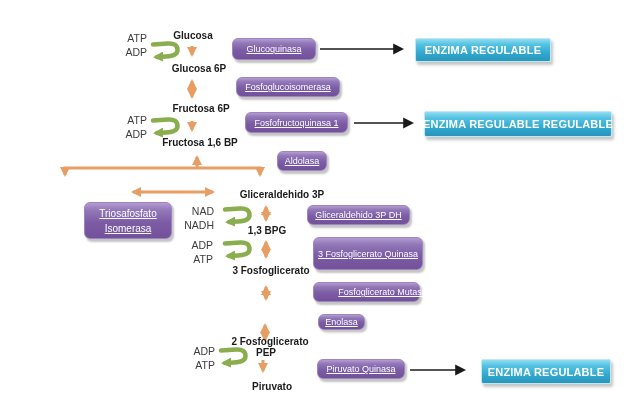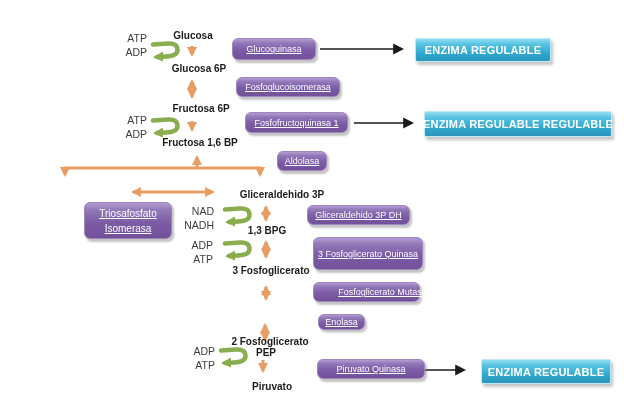--- a/index.html
+++ b/index.html
@@ -146,19 +146,19 @@
   <div class="ebox" style="left:245px; top:112px; width:103px; height:21px;">Fosfofructoquinasa 1</div>
   <div class="ebox" style="left:277px; top:151px; width:50px;  height:20px;">Aldolasa</div>
   <div class="ebox two-line" style="left:84px; top:202px; width:88px; height:37px;">
     <span>Triosafosfato</span>
     <span>Isomerasa</span>
   </div>
   <div class="ebox" style="left:307px; top:205px; width:103px; height:20px;">Gliceraldehido 3P DH</div>
   <div class="ebox" style="left:313px; top:237px; width:110px; height:33px;">3 Fosfoglicerato Quinasa</div>
   <div class="ebox" style="left:313px; top:282px; width:107px; height:20px;padding-left:32px;">Fosfoglicerato Mutasa</div>
   <div class="ebox" style="left:318px; top:314px; width:47px;  height:16px;">Enolasa</div>
-  <div class="ebox" style="left:317px; top:359px; width:108px;  height:20px;">Piruvato Quinasa</div>
+  <div class="ebox" style="left:317px; top:359px; width:88px;  height:20px;">Piruvato Quinasa</div>
 
   <div class="rbox" style="left:415px; top:38px;  width:136px; height:24px;">ENZIMA REGULABLE</div>
   <div class="rbox" style="left:424px; top:111px; width:188px; height:26px;">ENZIMA REGULABLE REGULABLE</div>
   <div class="rbox" style="left:481px; top:359px; width:130px; height:25px;">ENZIMA REGULABLE</div>
 
 </div>
 
 </body></html>

